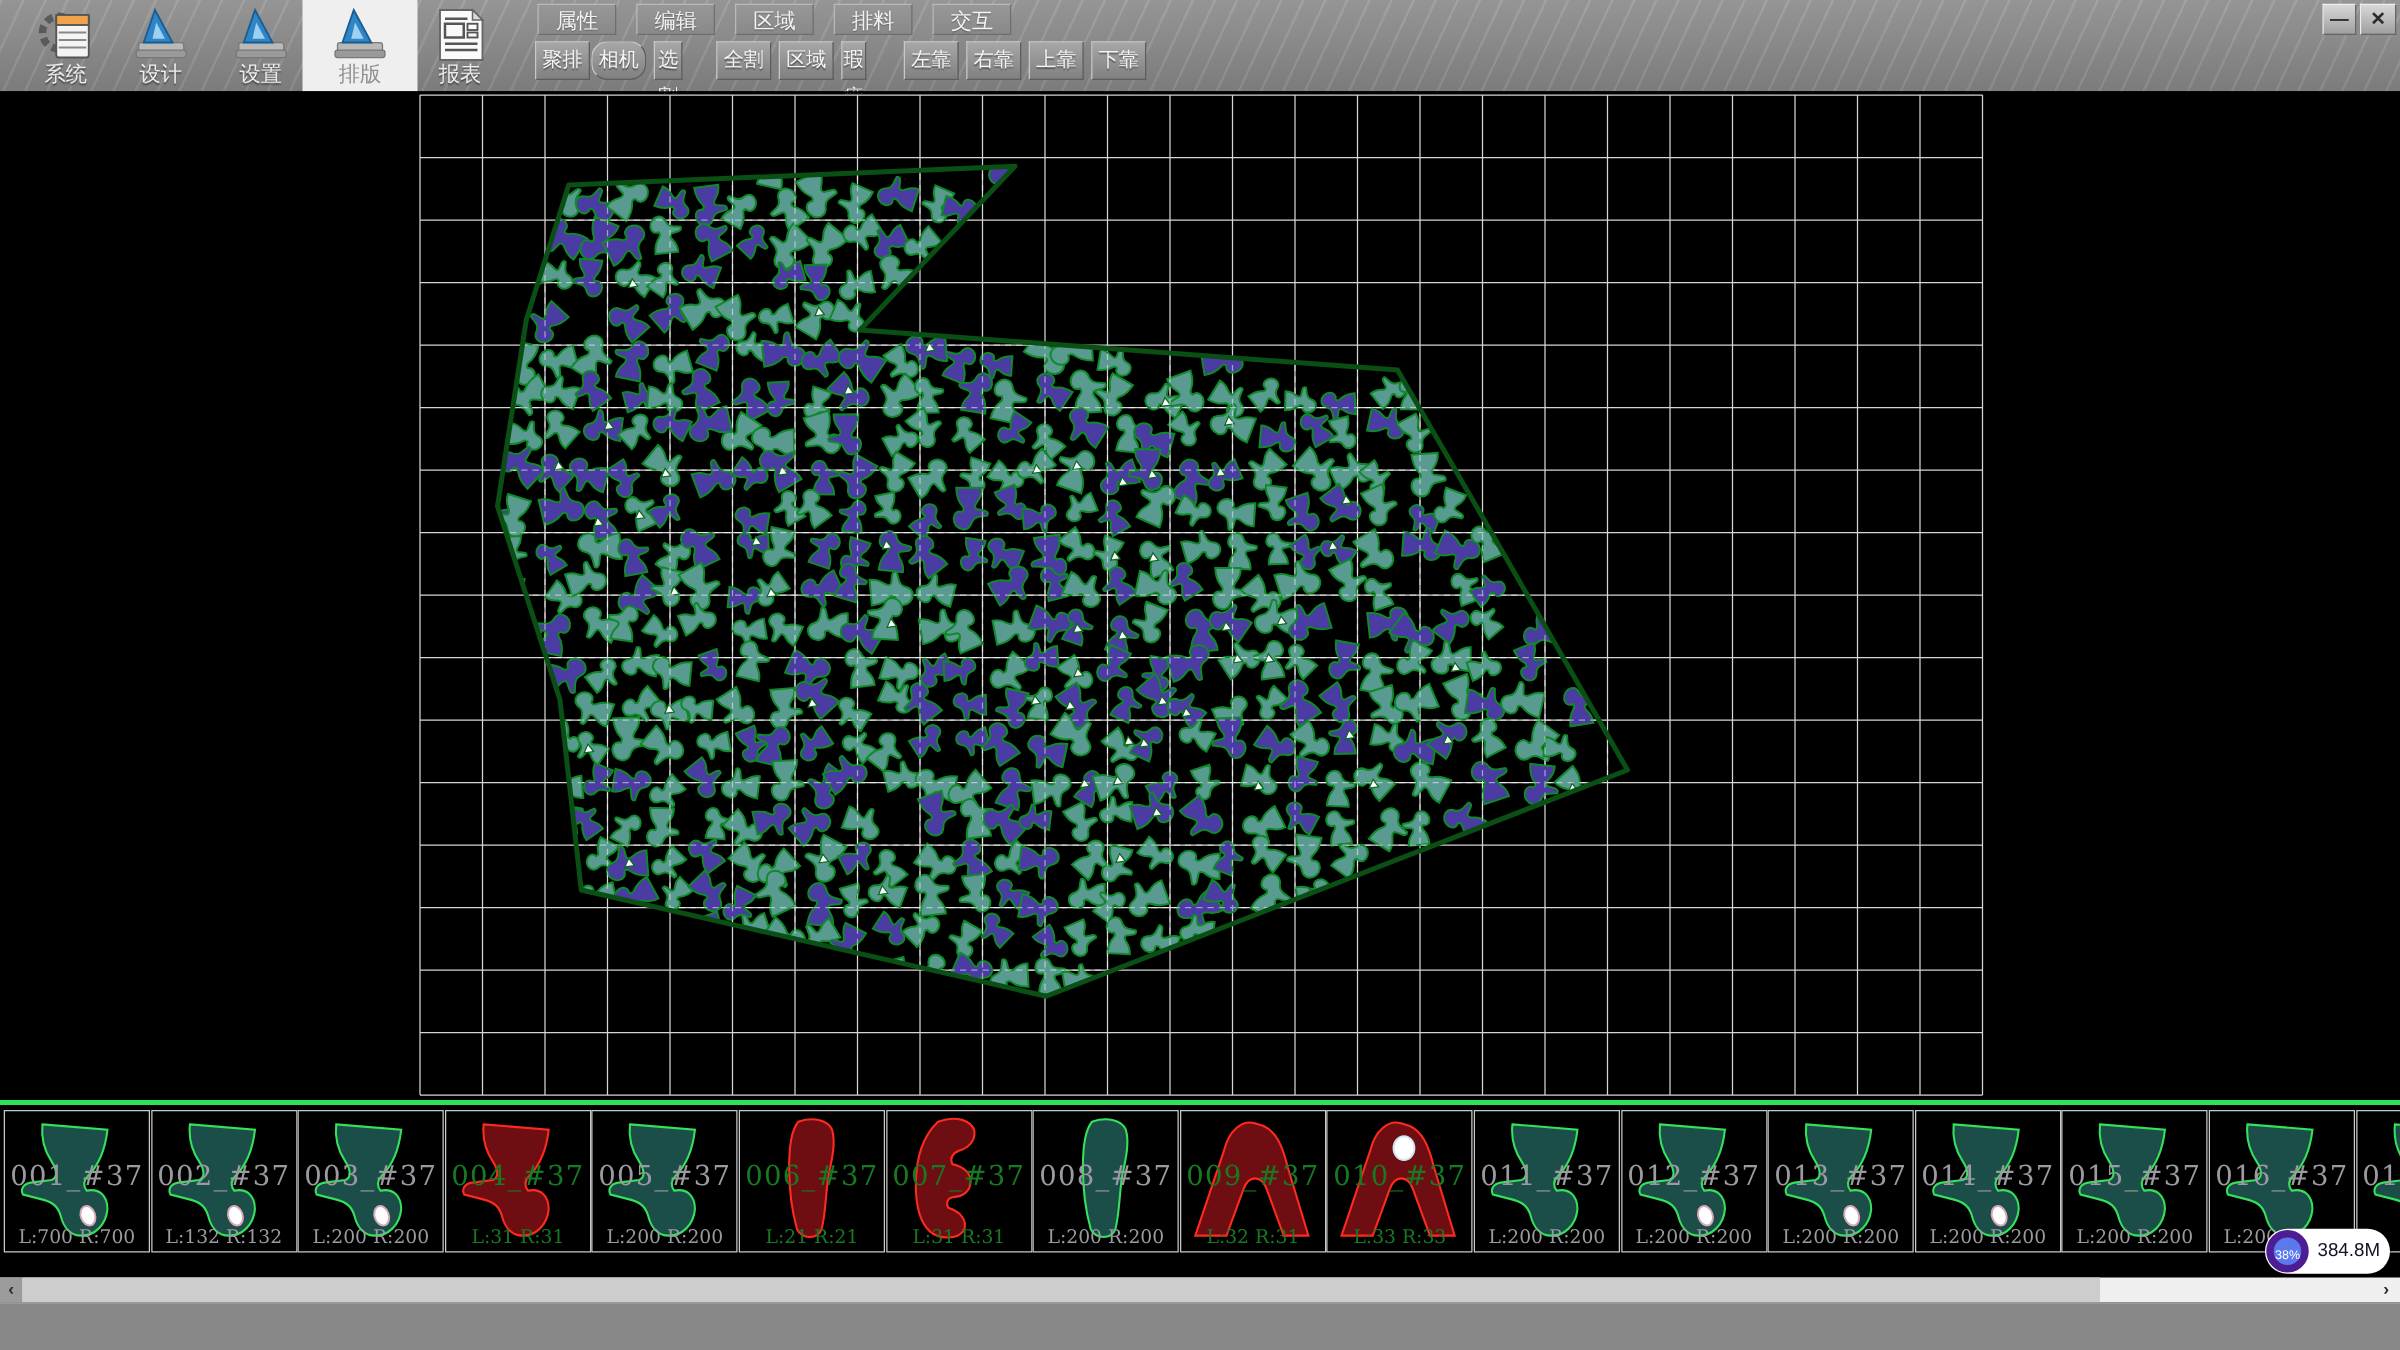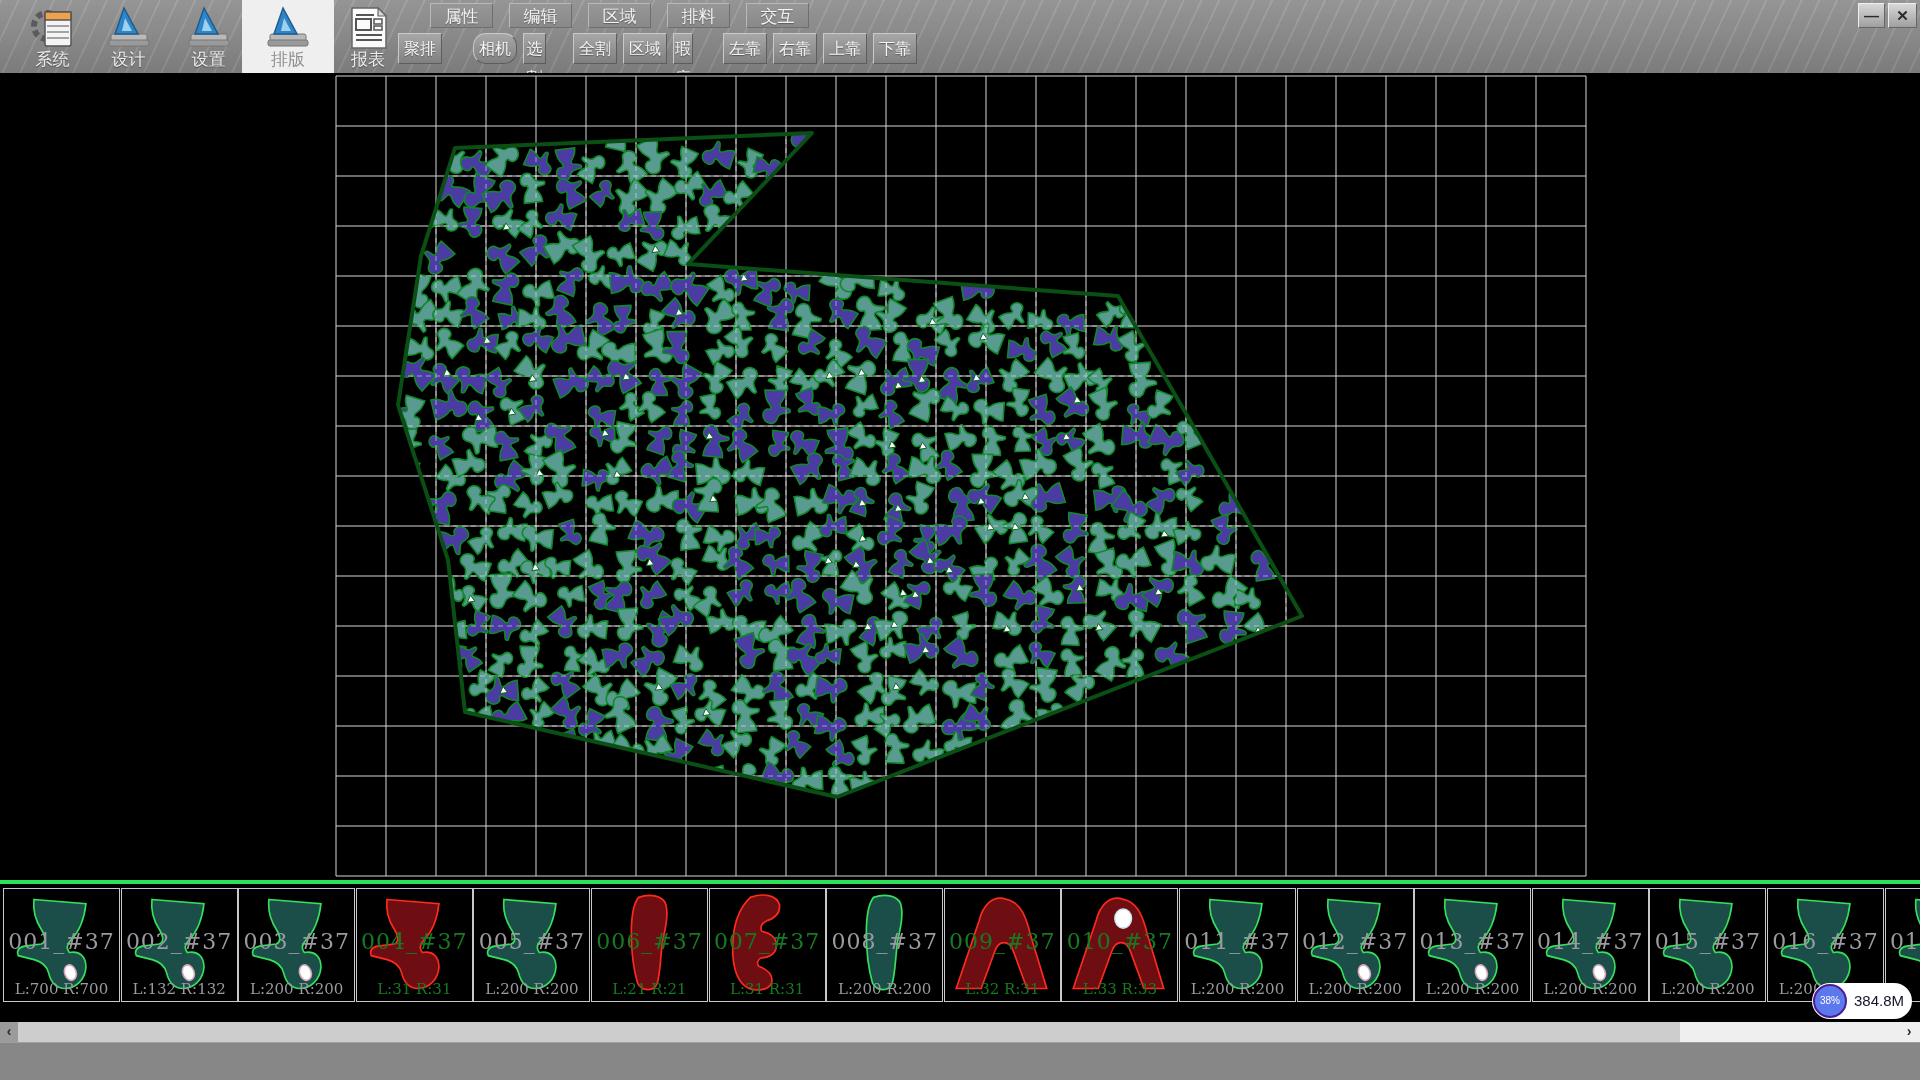--- a/index.html
+++ b/index.html
@@ -38,21 +38,21 @@
         border:1px solid #c9c9c9;box-sizing:border-box;overflow:hidden;padding-left:40px;}
   .cell svg{position:absolute;left:5px;top:2px;}
   .cell .cid{position:absolute;left:0;right:0;top:40px;text-align:center;
       font-family:"DejaVu Serif",serif;font-size:22px;letter-spacing:1px;}
   .cell .clr{position:absolute;left:0;right:0;bottom:3px;text-align:center;
       font-family:"DejaVu Serif",serif;font-size:15px;}
   
   #badge{position:absolute;left:1812px;top:983px;width:100px;height:36px;background:#fff;
       border-radius:18px;box-shadow:0 1px 3px rgba(0,0,0,.4);z-index:5;}
   #badge .pct{position:absolute;left:1px;top:1px;width:34px;height:34px;border-radius:50%;
-      background:#5b79ec;border:2px solid #4c1d95;box-sizing:border-box;
+      background:#5b79ec;border:6px solid #4c1d95;box-sizing:border-box;
       color:#fff;font-size:10px;text-align:center;line-height:30px;}
   #badge .mem{position:absolute;left:42px;top:0;height:36px;line-height:36px;
       font-size:15px;color:#14142a;}
   
   #hscroll{position:absolute;left:0;top:1022px;width:1920px;height:20px;background:#efefef;}
   #hs-left{position:absolute;left:0;top:0;width:18px;height:20px;background:#9b9b9b;
       color:#2e2e2e;text-align:center;line-height:19px;font-size:14px;font-weight:bold;}
   #hs-thumb{position:absolute;left:18px;top:0;width:1662px;height:20px;background:#cdcdcd;}
   #hs-right{position:absolute;right:2px;top:0;width:18px;height:20px;
       color:#2e2e2e;text-align:center;line-height:19px;font-size:14px;font-weight:bold;}
@@ -138,21 +138,21 @@
     </div>
 
     <div id="menu-tabs">
         <div class="menu-tab" style="left: 430px; width: 63px;">属性</div>
         <div class="menu-tab" style="left: 509px; width: 63px;">编辑</div>
         <div class="menu-tab" style="left: 588px; width: 63px;">区域</div>
         <div class="menu-tab" style="left: 667px; width: 63px;">排料</div>
         <div class="menu-tab" style="left: 746px; width: 63px;">交互</div>
       </div>
     <div id="tool-btns">
-        <div class="tool-btn" style="left: 398px; width: 44px;">聚排</div>
+        <div class="tool-btn" style="left: 428px; width: 44px;">聚排</div>
         <div class="tool-btn" style="left: 473px; width: 44px; border-radius: 13px;">相机</div>
         <div class="tool-btn" style="left: 523px; width: 23px;">选割</div>
         <div class="tool-btn" style="left: 573px; width: 44px;">全割</div>
         <div class="tool-btn" style="left: 623px; width: 44px;">区域</div>
         <div class="tool-btn" style="left: 673px; width: 20px;">瑕疵</div>
         <div class="tool-btn" style="left: 723px; width: 44px;">左靠</div>
         <div class="tool-btn" style="left: 773px; width: 44px;">右靠</div>
         <div class="tool-btn" style="left: 823px; width: 44px;">上靠</div>
         <div class="tool-btn" style="left: 873px; width: 44px;">下靠</div>
       </div>

